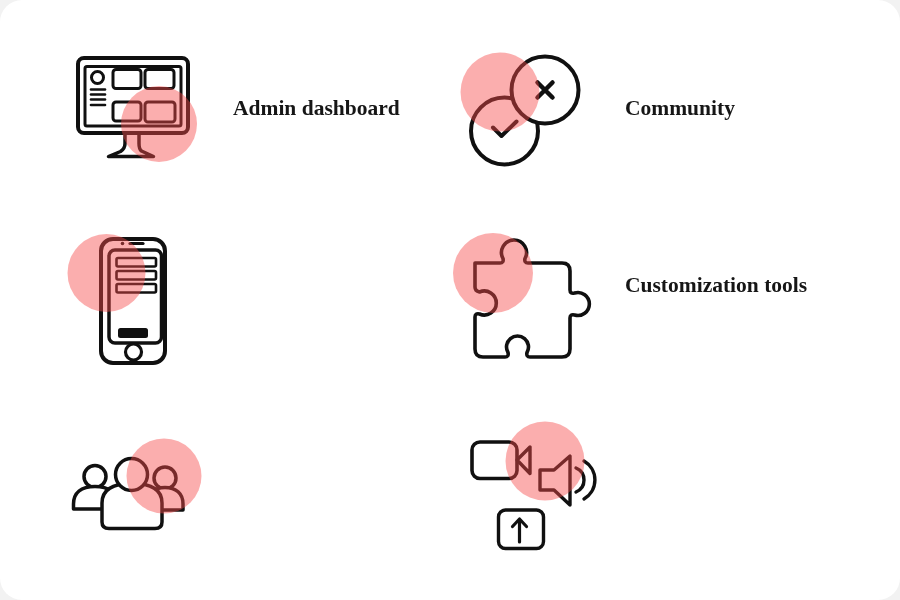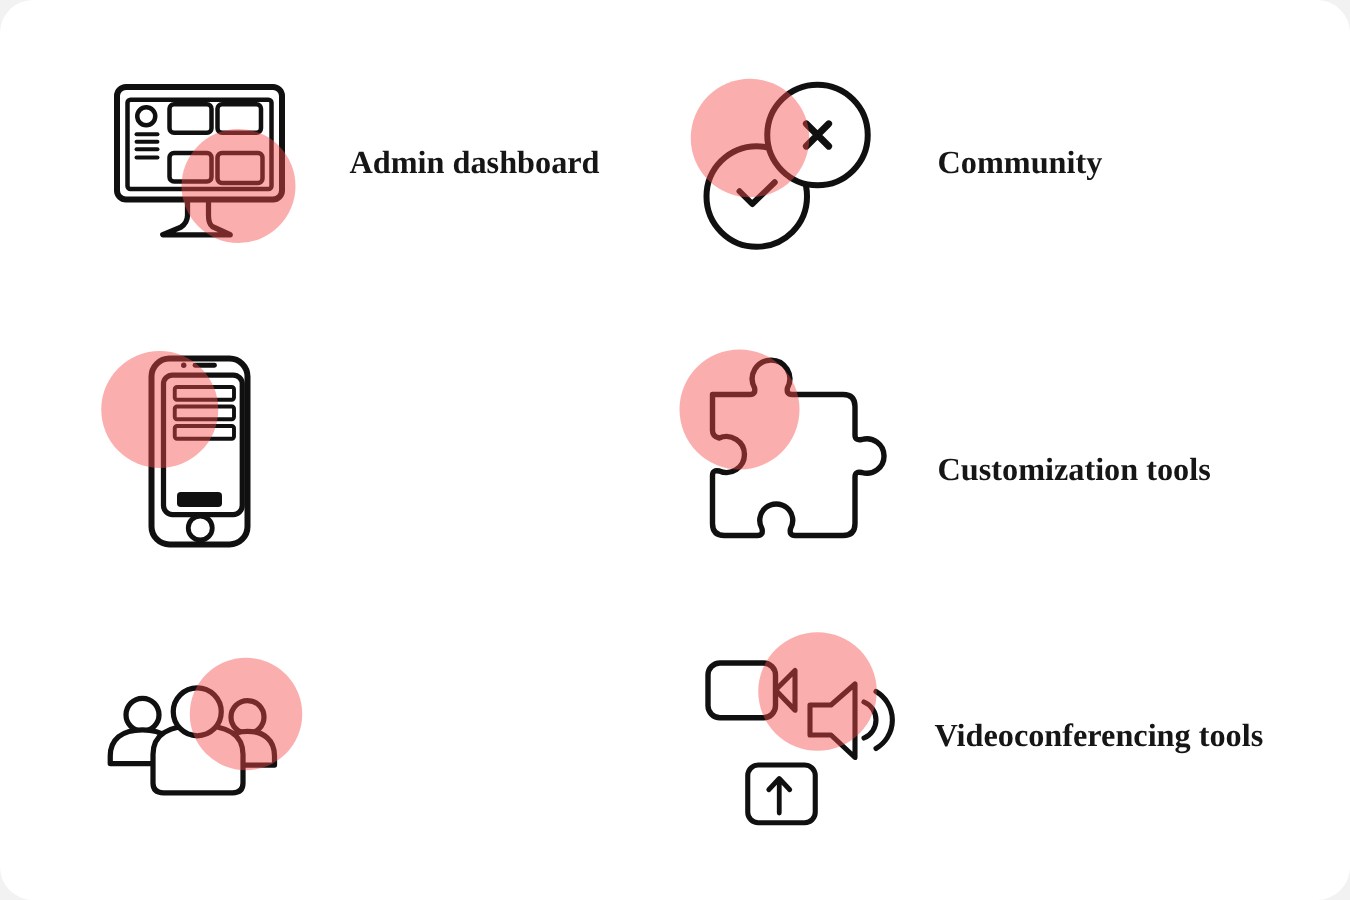--- a/index.html
+++ b/index.html
@@ -82,21 +82,21 @@
              L 52,33 Q 56,33 55,28.5 A 12.5 12.5 0 1 1 77,28.5 Q 76,33 80,33
              L 114,33 Q 122,33 122,41
              L 122,60 Q 122,64 126.5,63 A 11.5 11.5 0 1 1 126.5,85 Q 122,84 122,88
              L 122,119 Q 122,127 114,127
              L 82,127 Q 78,127 79,122.5 A 11 11 0 1 0 60,122.5 Q 61,127 57,127
              L 35,127 Q 27,127 27,119
              L 27,87 Q 27,83 31.5,84 A 12 12 0 1 0 31.5,62 Q 27,61 27,57
              Z"></path>
     <circle class="accent" cx="45" cy="43" r="40" fill="#F64B4B"></circle>
   </svg>
-  <div class="label" style="left:625px;top:300px">Customization tools</div>
+  <div class="label" style="left:625px;top:272px">Customization tools</div>
 
   <svg class="ic" style="left:65px;top:430px" width="140" height="120" viewBox="0 0 140 120">
     <circle class="sw" cx="30" cy="46.5" r="11"></circle>
     <path class="sw" d="M 8.5,79 L 8.5,74 C 8.5,63 16,56.5 30,56.5 C 44,56.5 51.5,63 51.5,74 L 51.5,79 Z"></path>
     <circle class="sw" cx="100" cy="48" r="11"></circle>
     <path class="sw" d="M 82,80 L 82,74 C 82,63.5 89,57.5 100,57.5 C 111,57.5 118,63.5 118,74 L 118,80 Z"></path>
     <path class="sw" d="M 37,92 L 37,73 C 37,59 48,53.5 67,53.5 C 86,53.5 97,59 97,73 L 97,92
              C 97,96.5 94.5,98.5 90,98.5 L 44,98.5 C 39.5,98.5 37,96.5 37,92 Z"></path>
     <circle class="sw" cx="66.5" cy="44.5" r="16"></circle>
     <circle class="accent" cx="99" cy="46" r="37.5" fill="#F64B4B"></circle>
@@ -105,15 +105,14 @@
   <svg class="ic" style="left:462px;top:428px" width="140" height="135" viewBox="0 0 140 135">
     <rect class="sw" style="stroke-width:3.6" x="10" y="14" width="45" height="36.5" rx="8"></rect>
     <path class="sw" style="stroke-width:3.4" d="M 55,32 L 68,19 L 68,45.5 Z"></path>
     <path class="sw" style="stroke-width:3.4" d="M 78,42 L 92,42 L 108,28 L 108,77 L 92,62 L 78,62 Z"></path>
     <path class="s" style="stroke-width:3.4" d="M 114,40 A 13 13 0 0 1 114,64"></path>
     <path class="s" style="stroke-width:3.4" d="M 122,33 A 22 22 0 0 1 122,71"></path>
     <rect class="sw" style="stroke-width:3.4" x="36.5" y="82" width="45" height="38.5" rx="7"></rect>
     <path class="s" style="stroke-width:3.2" d="M 57.5,114 L 57.5,91.5 M 50.5,98.5 L 57.5,91 L 64.5,98.5"></path>
     <circle class="accent" cx="83" cy="33" r="39.5" fill="#F64B4B"></circle>
   </svg>
-  <div class="label" style="left:623px;top:477px">Videoconferencing tools</div>
 
 </div>
 
 </body></html>

